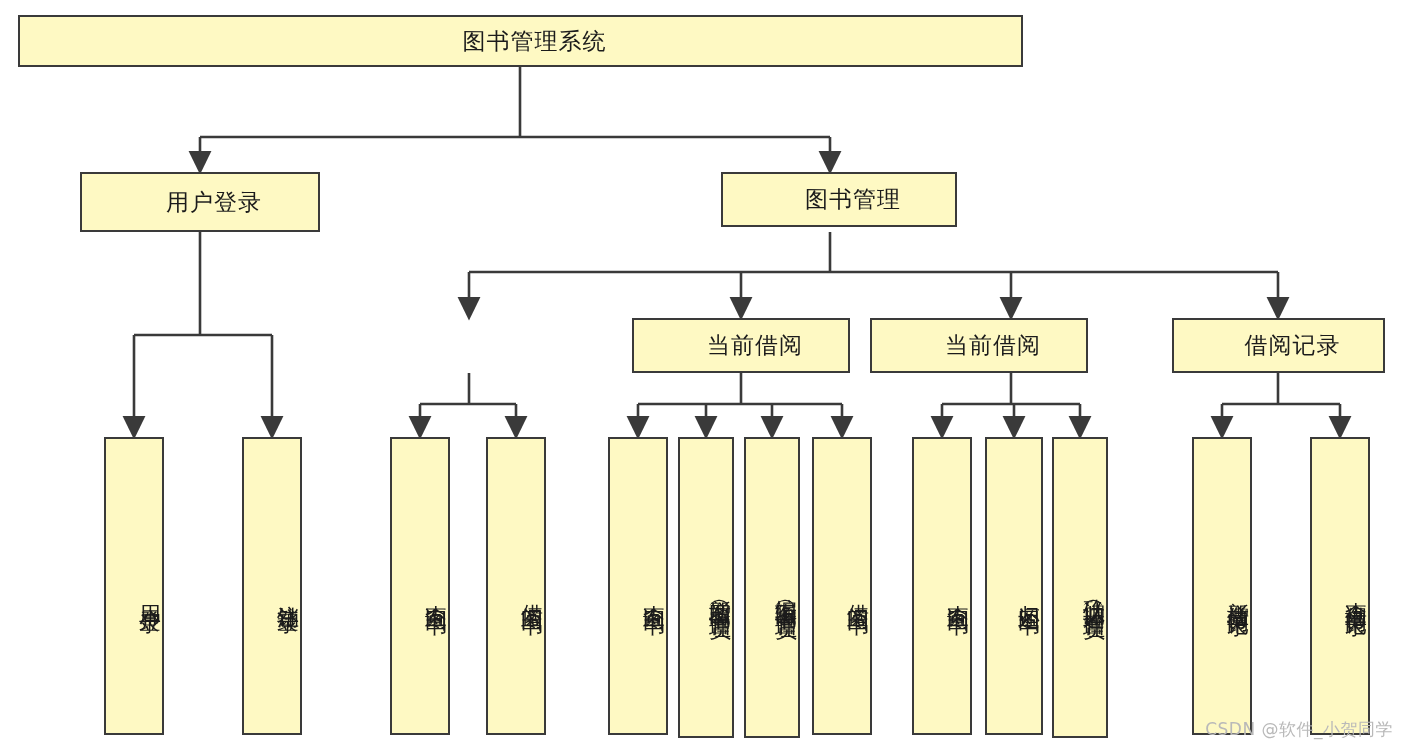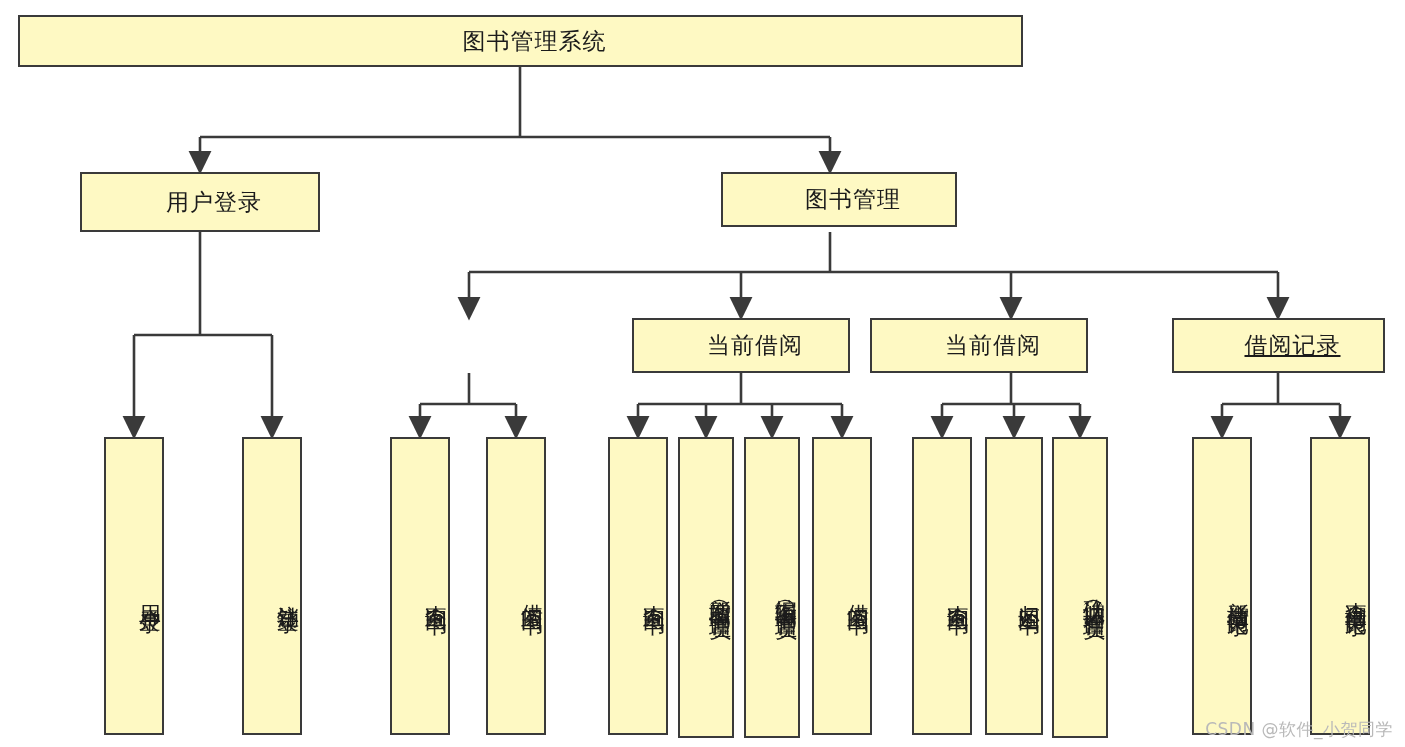--- a/index.html
+++ b/index.html
@@ -130,21 +130,21 @@
   <div class="node h" style="left: 712px; top: 172px; width: 236px; height: 55px; margin-left: 9px;">
     <span class="lbl">图书管理</span>
   </div>
 
   <div class="node h" style="left: 632px; top: 318px; width: 218px; height: 55px;">
     <span class="lbl">当前借阅</span>
   </div>
   <div class="node h" style="left: 870px; top: 318px; width: 218px; height: 55px;">
     <span class="lbl">当前借阅</span>
   </div>
-  <div class="node h" style="left: 1172px; top: 318px; width: 213px; height: 55px; text-decoration: underline;">
+  <div class="node h" style="left: 1172px; top: 318px; width: 213px; height: 55px;">
     <span class="lbl">借阅记录</span>
   </div>
 
   <div class="node v" style="left: 104px; top: 437px; width: 60px; height: 298px;">
     <span class="lbl">用户登录</span>
   </div>
   <div class="node v" style="left: 242px; top: 437px; width: 60px; height: 298px;">
     <span class="lbl">注销登录</span>
   </div>
   <div class="node v" style="left: 390px; top: 437px; width: 60px; height: 298px;">

